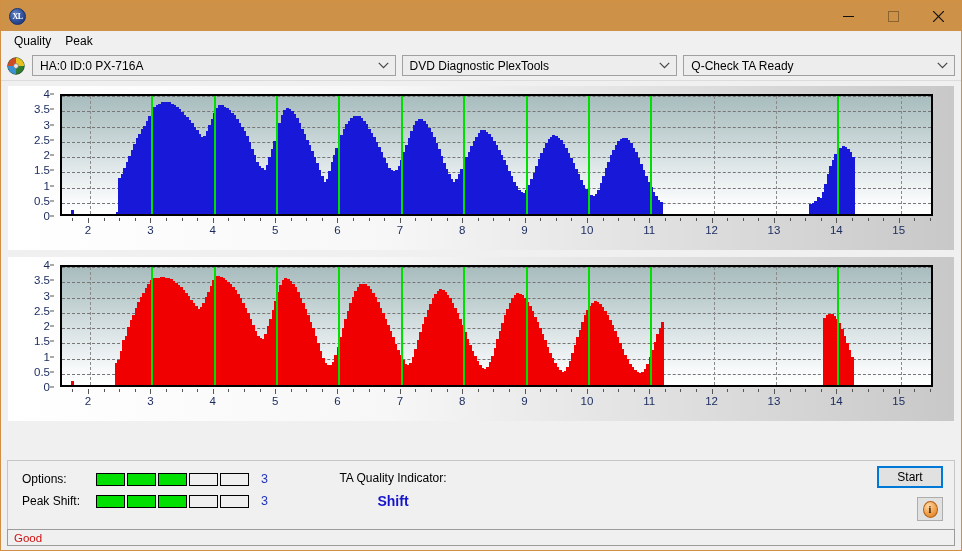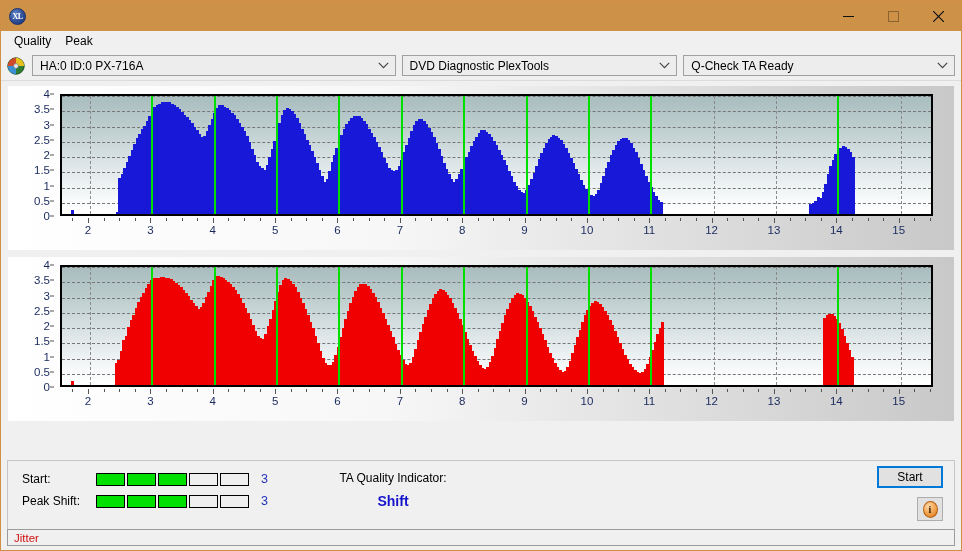--- a/index.html
+++ b/index.html
@@ -1104,21 +1104,21 @@
           <div class="xlabel" style="left: 651.632px;">12</div>
           <div class="xlabel" style="left: 713.989px;">13</div>
           <div class="xlabel" style="left: 776.346px;">14</div>
           <div class="xlabel" style="left: 838.704px;">15</div>
         </div>
     </div>
   </div>
 
   <div id="bottom-panel">
     <div id="jitter-row">
-      <div class="metric-label">Start:</div>
+      <div class="metric-label">Options:</div>
       <div class="segbar" id="jitter-segbar">
           <div class="seg on"></div>
           <div class="seg on"></div>
           <div class="seg on"></div>
           <div class="seg"></div>
           <div class="seg"></div>
         </div>
       <div class="metric-value">3</div>
     </div>
     <div id="peak-row">
@@ -1136,16 +1136,16 @@
       <div id="ta-label">TA Quality Indicator:</div>
       <div id="ta-value">Shift</div>
     </div>
     <div id="start-button">Start</div>
     <div id="info-button">
       <div id="info-badge">i</div>
     </div>
   </div>
 
   <div id="statusbar">
-    <span>Jitter</span>
+    <span>Good</span>
   </div>
 
 </div>
 
 </body></html>

